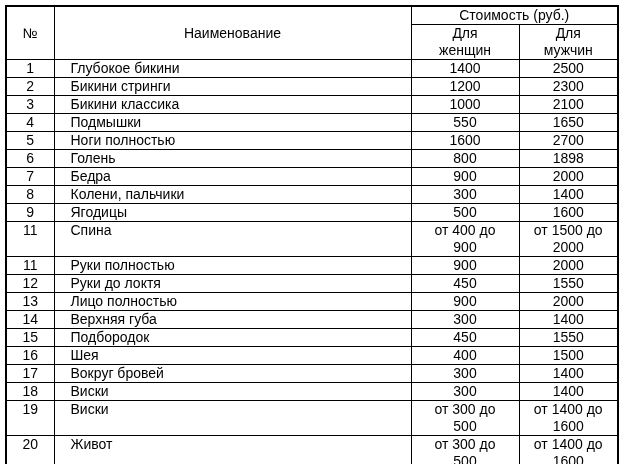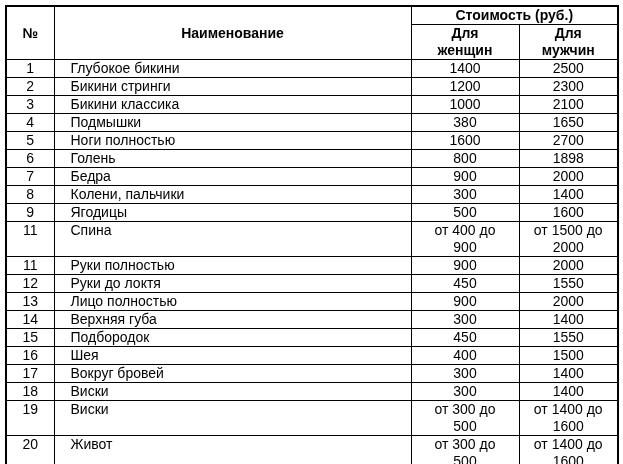--- a/index.html
+++ b/index.html
@@ -24,21 +24,21 @@
     border: 2px solid #000000;
     font-size: 14px;
   }
   .price-table th, .price-table td {
     border: 1px solid #000000;
     padding: 0;
     line-height: 17px;
     overflow: hidden;
   }
   .price-table thead th {
-    font-weight: bold;
+    font-weight: normal;
     text-align: center;
     vertical-align: middle;
   }
   .hdr-row-1 { height: 17px; }
   .hdr-row-2 { height: 35px; }
   .price-table thead th.sub-hdr {
     white-space: pre-line;
     vertical-align: middle;
   }
   .price-table tbody td {
@@ -96,21 +96,21 @@
       </tr>
       <tr>
         <td class="cell-num">3</td>
         <td class="cell-name">Бикини классика</td>
         <td class="cell-women">1000</td>
         <td class="cell-men">2100</td>
       </tr>
       <tr>
         <td class="cell-num">4</td>
         <td class="cell-name">Подмышки</td>
-        <td class="cell-women">380</td>
+        <td class="cell-women">550</td>
         <td class="cell-men">1650</td>
       </tr>
       <tr>
         <td class="cell-num">5</td>
         <td class="cell-name">Ноги полностью</td>
         <td class="cell-women">1600</td>
         <td class="cell-men">2700</td>
       </tr>
       <tr>
         <td class="cell-num">6</td>

